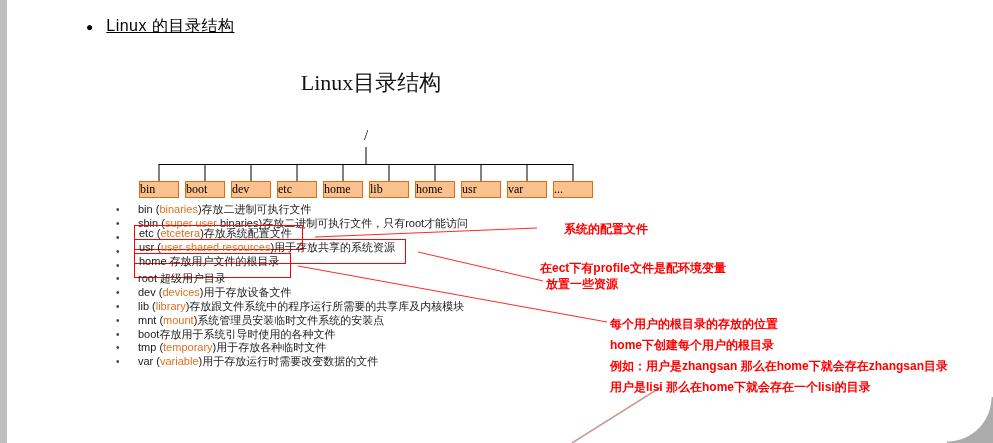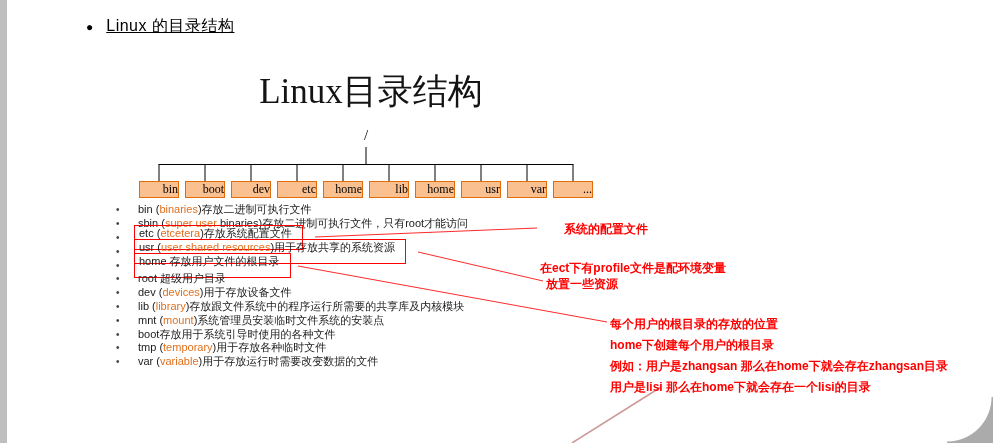--- a/index.html
+++ b/index.html
@@ -30,21 +30,21 @@
   }
   .heading .bullet { font-size: 12px; line-height: 1; color: #000; }
   .heading .heading-text { font-size: 16px; color: #000; letter-spacing: 0.5px; text-decoration: underline; }
 
   .title {
     position: absolute;
     left: 0; top: 68px;
     width: 742px;
     text-align: center;
     font-family: "Liberation Serif", "DejaVu Serif", serif;
-    font-size: 35px;
+    font-size: 22px;
     color: #141414;
   }
 
   .tree-root {
     position: absolute;
     left: 352px; top: 127px;
     width: 28px;
     text-align: center;
     font-family: "Liberation Serif", "DejaVu Serif", serif;
     font-size: 15px;
@@ -63,21 +63,21 @@
     display: flex;
     gap: 6px;
   }
   .tree-box {
     width: 40px; height: 17px;
     background: var(--box-fill, #FAC090);
     border: 1px solid var(--box-border, #E36C0A);
     font-family: "Liberation Serif", "DejaVu Serif", serif;
     font-size: 12px;
     line-height: 14px;
-    text-align: right;
+    text-align: left;
     color: #000;
   }
 
   .dir-list {
     position: absolute;
     left: 116px; top: 203px;
   }
   .dir-item {
     display: flex;
     align-items: center;

